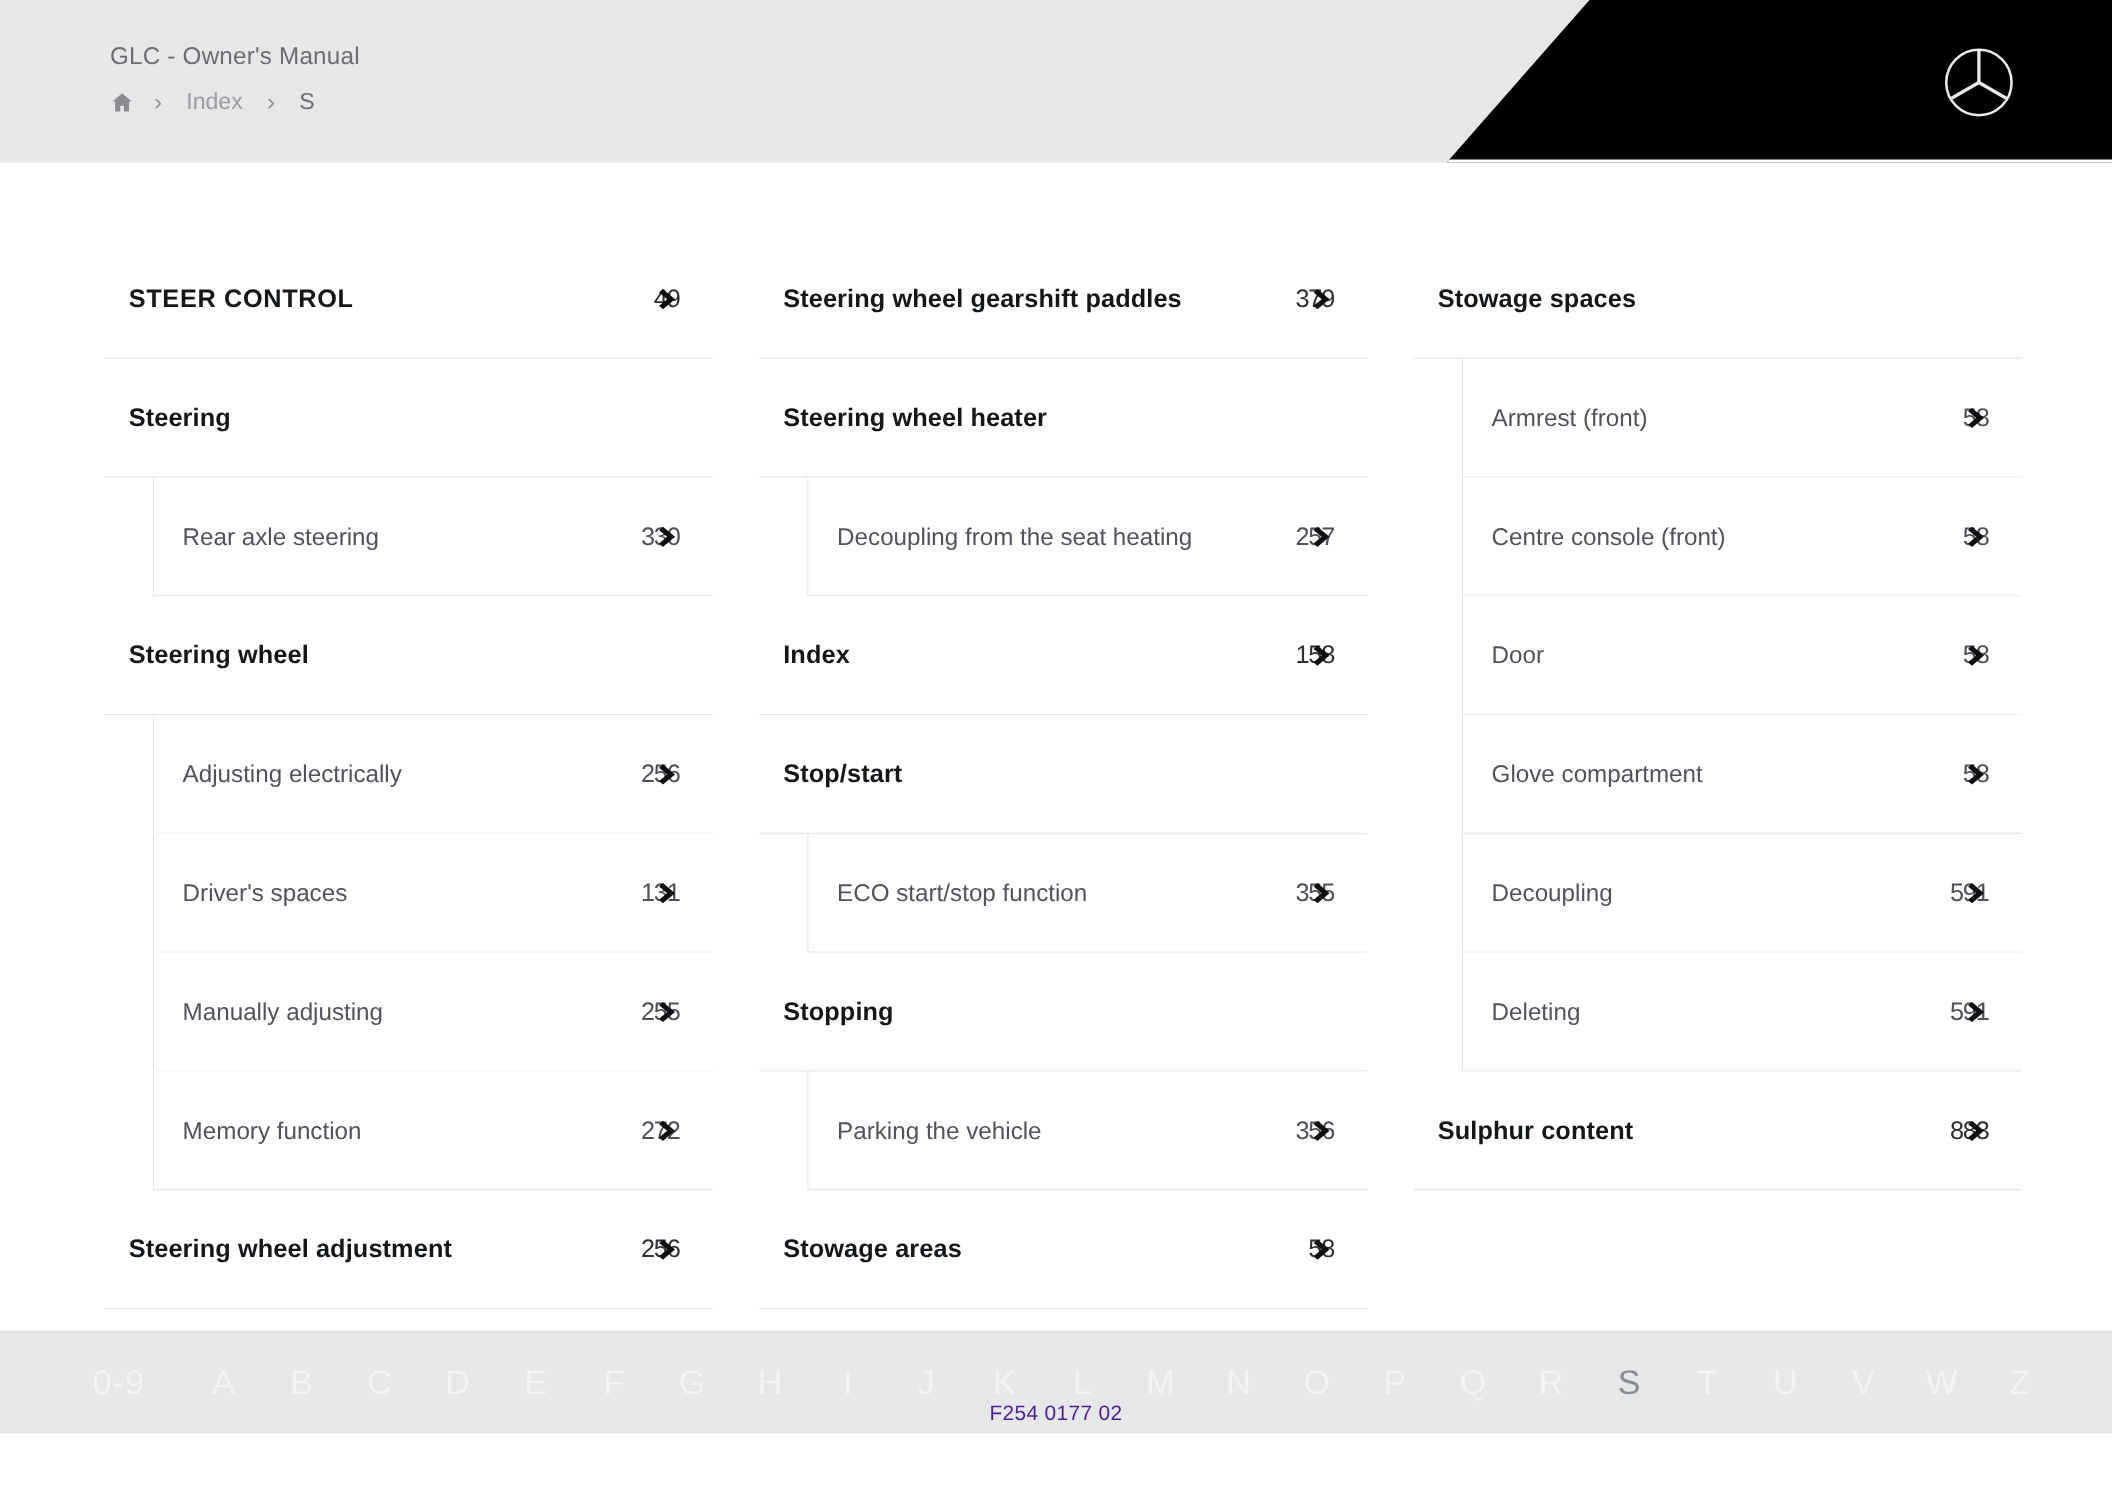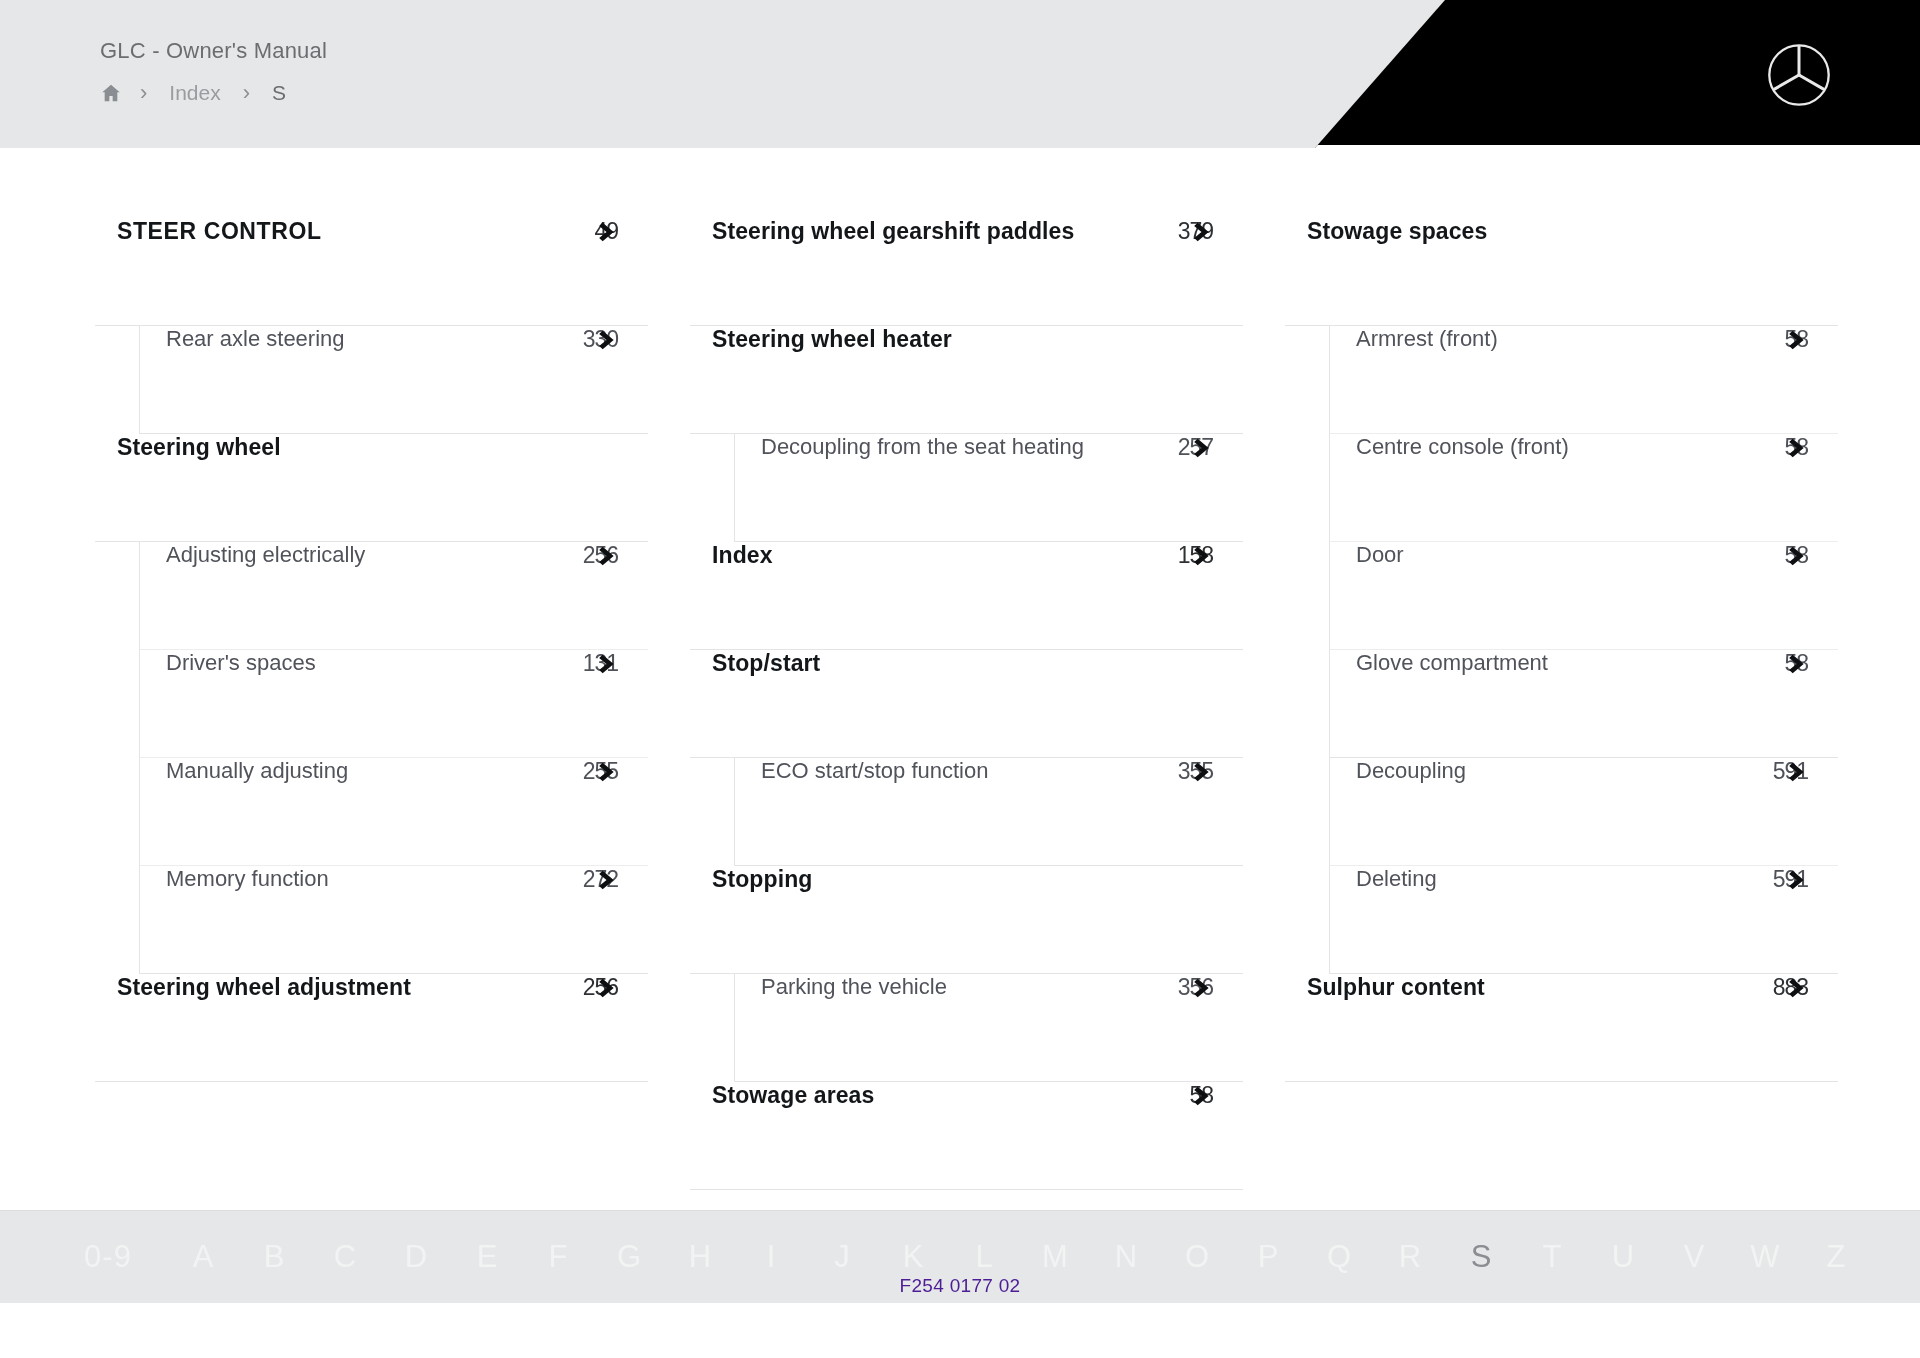--- a/index.html
+++ b/index.html
@@ -76,21 +76,21 @@
     display: flex;
     width: 1920px;
     padding: 0 95px;
     gap: 42px;
   }
   .column { width: 553px; flex: 0 0 553px; }
 
   
   .entry {
     display: flex;
-    align-items: flex-start;
+    align-items: center;
     justify-content: space-between;
     position: relative;
   }
   .entry-l1 {
     height: 108px;
     padding: 0 12px 0 22px;
     border-bottom: 1px solid #e3e4e5;
   }
   .entry-l1 .entry-label {
     font-size: 23px;
@@ -209,20 +209,23 @@
 </div>
 
 <div class="main">
   <div class="columns" id="columns">
       <div class="column">
         <div class="entry entry-l1 upper">
           <span class="entry-label">STEER CONTROL</span>
           <span class="pageref"><span class="num">49</span><svg class="chev" viewBox="0 0 24 24">
               <path d="M7 2 L19 12 L7 22 L3.2 18.6 L11.2 12 L3.2 5.4 Z" fill="#0d0f11"></path>
             </svg></span>
+        </div>
+        <div class="entry entry-l1">
+          <span class="entry-label">Steering</span>
         </div>
         <div class="sublist">
           <div class="entry entry-l2">
             <span class="entry-label">Rear axle steering</span>
             <span class="pageref"><span class="num">330</span><svg class="chev" viewBox="0 0 24 24">
                 <path d="M7 2 L19 12 L7 22 L3.2 18.6 L11.2 12 L3.2 5.4 Z" fill="#0d0f11"></path>
               </svg></span>
           </div>
         </div>
         <div class="entry entry-l1">

